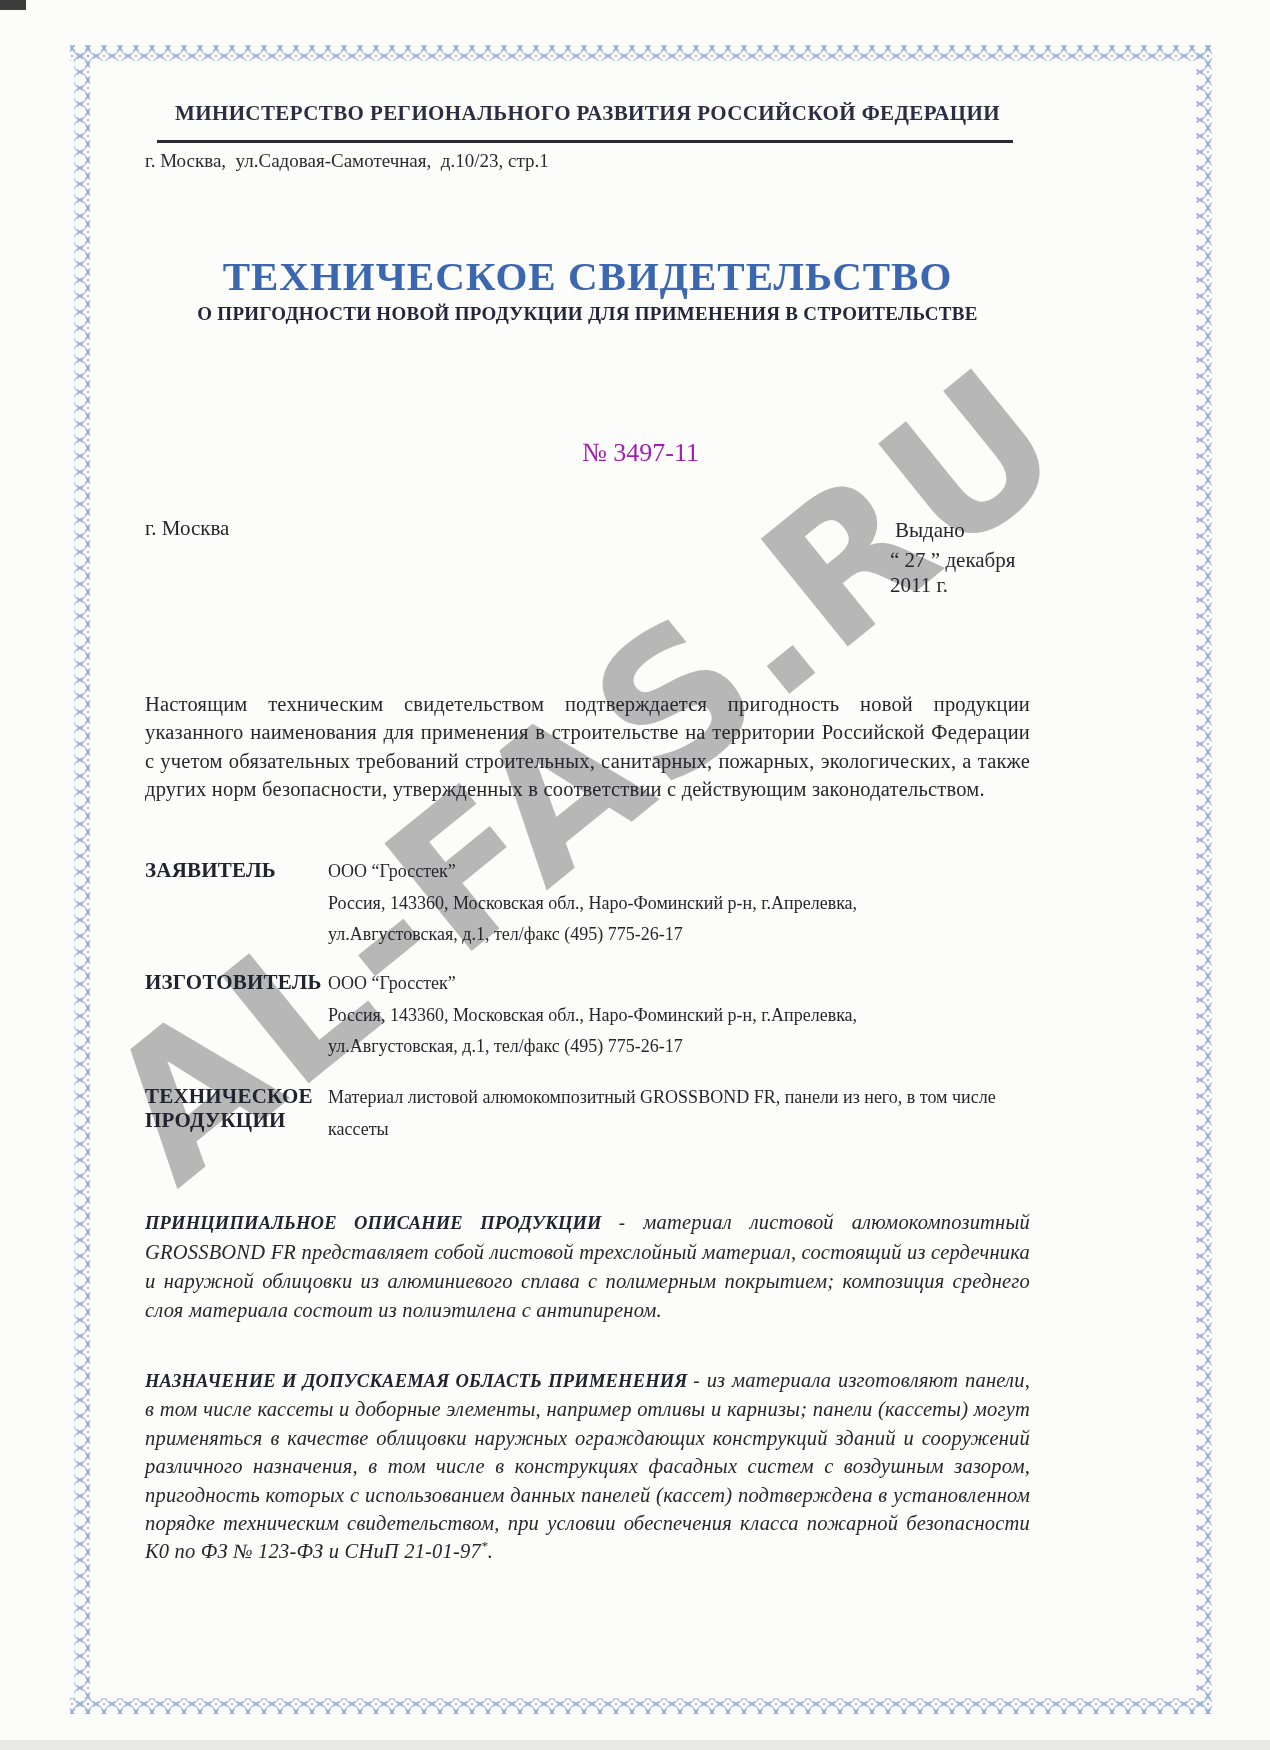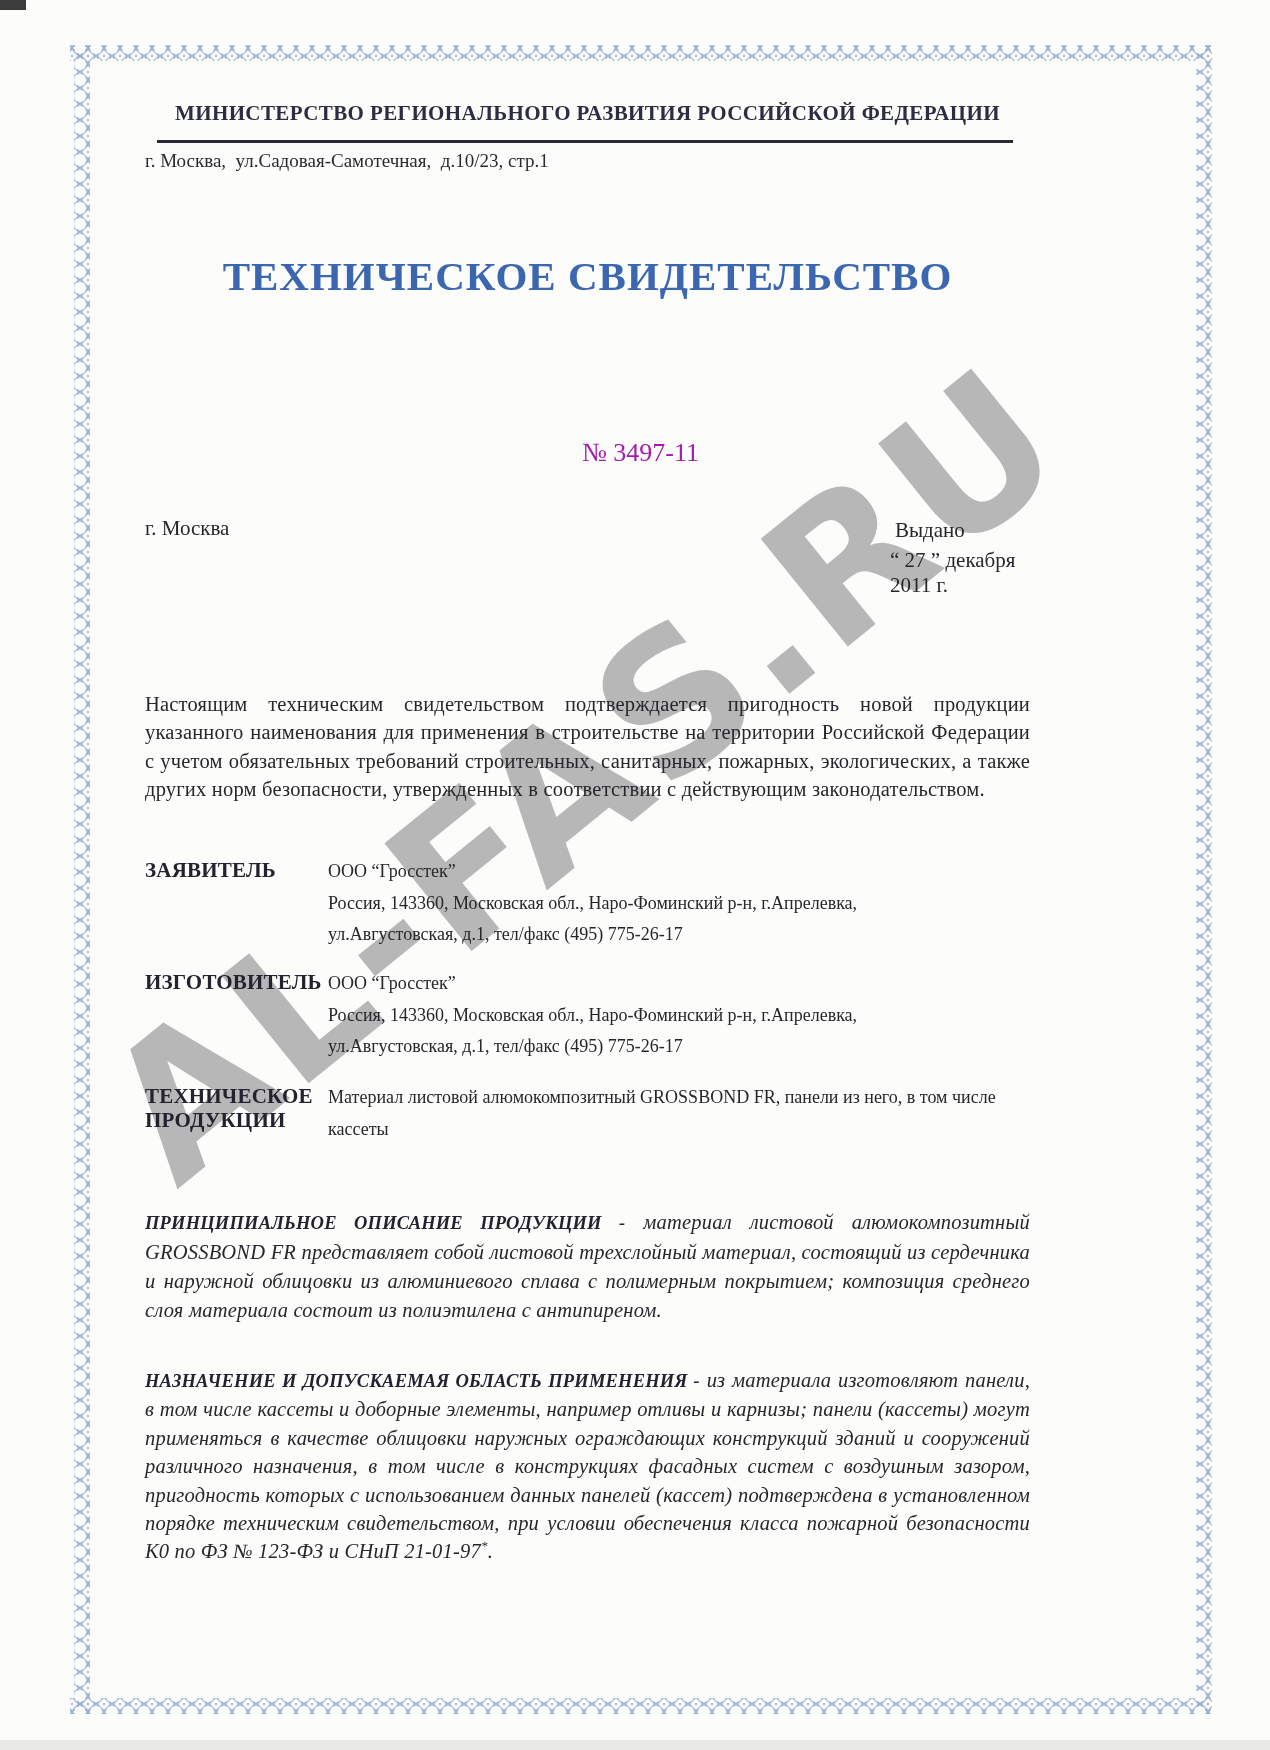--- a/index.html
+++ b/index.html
@@ -108,20 +108,21 @@
 
   <div class="content">
 
     <div class="ministry">МИНИСТЕРСТВО РЕГИОНАЛЬНОГО РАЗВИТИЯ РОССИЙСКОЙ ФЕДЕРАЦИИ</div>
     <div class="header-rule"></div>
     <div class="address">г. Москва, ул.Садовая-Самотечная, д.10/23, стр.1</div>
 
     <div class="title">ТЕХНИЧЕСКОЕ СВИДЕТЕЛЬСТВО</div>
 
     <div class="subtitle">
+      <div>О ПРИГОДНОСТИ НОВОЙ ПРОДУКЦИИ ДЛЯ ПРИМЕНЕНИЯ В СТРОИТЕЛЬСТВЕ</div>
     </div>
 
     <div class="cert-number">№ 3497-11</div>
 
     <div class="issue-city">г. Москва</div>
     <div class="issued-label">Выдано</div>
     <div class="issued-date">“ 27 ” декабря 2011 г.</div>
 
     <p class="intro">Настоящим техническим свидетельством подтверждается пригодность новой продукции указанного наименования для применения в строительстве на территории Российской Федерации с учетом обязательных требований строительных, санитарных, пожарных, экологических, а также других норм безопасности, утвержденных в соответствии с действующим законодательством.</p>
 

